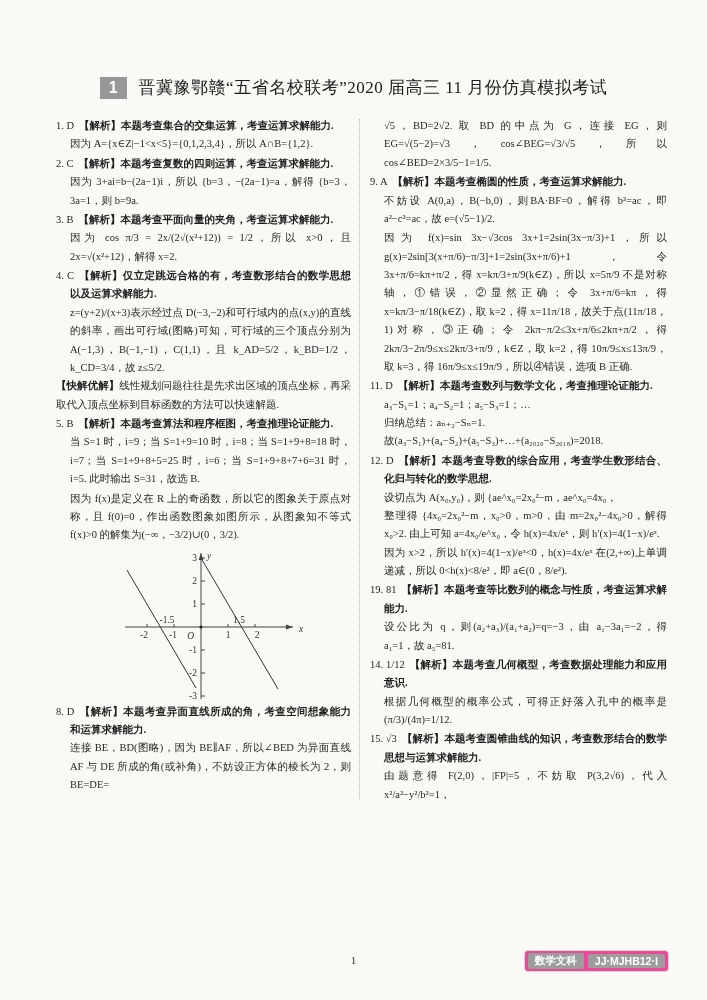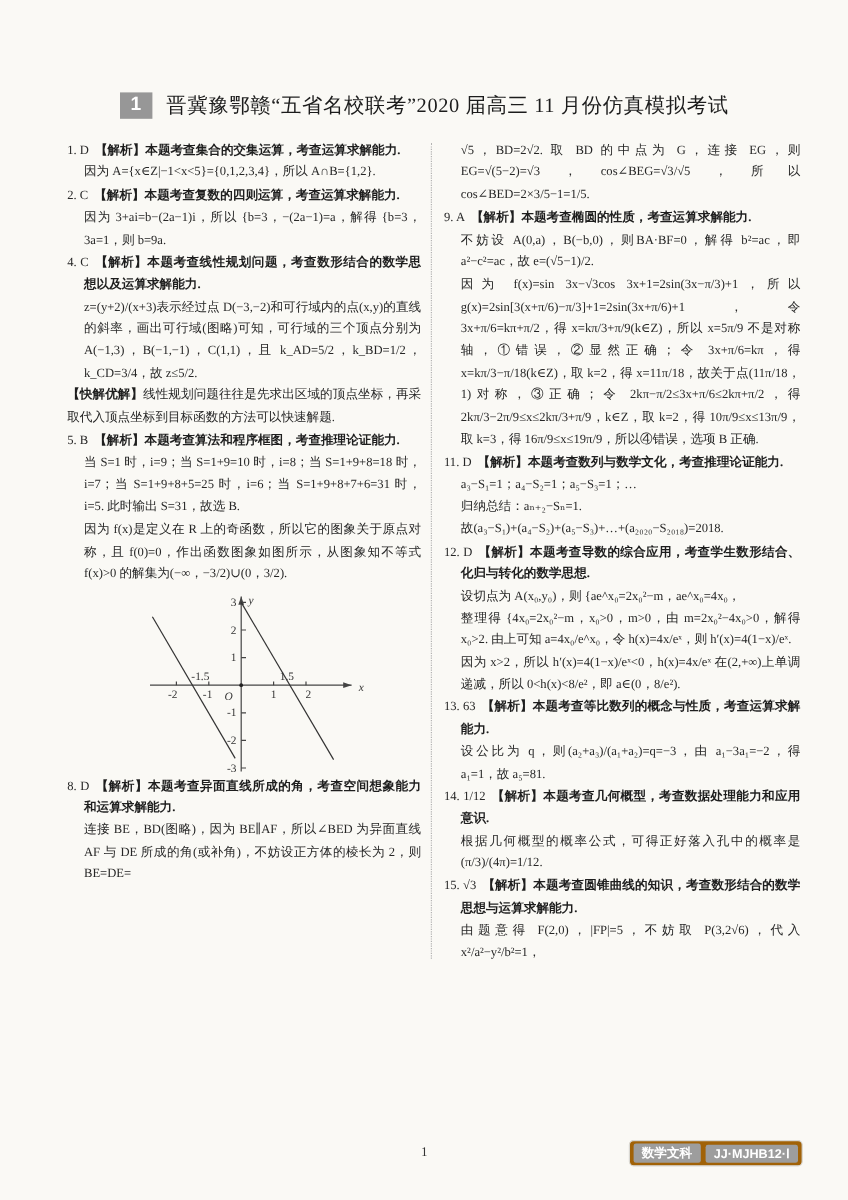--- a/index.html
+++ b/index.html
@@ -55,21 +55,21 @@
   .figure .var { font-style:italic; }
   
   .page-num {
     position:absolute; bottom:34px; left:50%;
     transform:translateX(-50%);
     font-size:11px; color:#333;
   }
   .footer-badges {
     position:absolute; right:38px; bottom:28px;
     display:flex; gap:4px; align-items:center;
-    background:#a16207; border:1px solid #d9d8d3;
+    background:#ec4899; border:1px solid #d9d8d3;
     border-radius:4px; padding:2px 3px;
   }
   .badge {
     background:#9d9d9d; color:#ffffff;
     font-weight:bold; font-size:10.5px;
     font-family:"Liberation Sans",sans-serif;
     padding:1px 7px; border-radius:2px;
     white-space:nowrap;
   }
 </style>
@@ -90,23 +90,27 @@
       <section class="item">
         <p class="head"><span class="num">1. D</span><b class="intro">【解析】本题考查集合的交集运算，考查运算求解能力.</b></p>
         <p class="body">因为 A={x∈Z|−1&lt;x&lt;5}={0,1,2,3,4}，所以 A∩B={1,2}.</p>
       </section>
 
       <section class="item">
         <p class="head"><span class="num">2. C</span><b class="intro">【解析】本题考查复数的四则运算，考查运算求解能力.</b></p>
         <p class="body">因为 3+ai=b−(2a−1)i，所以 {b=3，−(2a−1)=a，解得 {b=3，3a=1，则 b=9a.</p>
       </section>
 
-
-      <section class="item">
-        <p class="head"><span class="num">4. C</span><b class="intro">【解析】本题考查线性规划问题，考查数形结合的数学思想以及运算求解能力.</b></p>
+      <section class="item">
+        <p class="head"><span class="num">3. B</span><b class="intro">【解析】本题考查平面向量的夹角，考查运算求解能力.</b></p>
+        <p class="body">因为 cos π/3 = 2x/(2√(x²+12)) = 1/2，所以 x&gt;0，且 2x=√(x²+12)，解得 x=2.</p>
+      </section>
+
+      <section class="item">
+        <p class="head"><span class="num">4. C</span><b class="intro">【解析】仅立定跳远合格的有，考查数形结合的数学思想以及运算求解能力.</b></p>
         <p class="body">z=(y+2)/(x+3)表示经过点 D(−3,−2)和可行域内的点(x,y)的直线的斜率，画出可行域(图略)可知，可行域的三个顶点分别为 A(−1,3)，B(−1,−1)，C(1,1)，且 k_AD=5/2，k_BD=1/2，k_CD=3/4，故 z≤5/2.</p>
         <p class="body note"><b>【快解优解】</b><span>线性规划问题往往是先求出区域的顶点坐标，再采取代入顶点坐标到目标函数的方法可以快速解题.</span></p>
       </section>
 
       <section class="item">
         <p class="head"><span class="num">5. B</span><b class="intro">【解析】本题考查算法和程序框图，考查推理论证能力.</b></p>
         <p class="body">当 S=1 时，i=9；当 S=1+9=10 时，i=8；当 S=1+9+8=18 时，i=7；当 S=1+9+8+5=25 时，i=6；当 S=1+9+8+7+6=31 时，i=5. 此时输出 S=31，故选 B.</p>
       </section>
 
       <section class="item">
@@ -188,21 +192,21 @@
       </section>
 
       <section class="item">
         <p class="head"><span class="num">12. D</span><b class="intro">【解析】本题考查导数的综合应用，考查学生数形结合、化归与转化的数学思想.</b></p>
         <p class="body">设切点为 A(x₀,y₀)，则 {ae^x₀=2x₀²−m，ae^x₀=4x₀，
 整理得 {4x₀=2x₀²−m，x₀&gt;0，m&gt;0，由 m=2x₀²−4x₀&gt;0，解得 x₀&gt;2. 由上可知 a=4x₀/e^x₀，令 h(x)=4x/eˣ，则 h′(x)=4(1−x)/eˣ.
 因为 x&gt;2，所以 h′(x)=4(1−x)/eˣ&lt;0，h(x)=4x/eˣ 在(2,+∞)上单调递减，所以 0&lt;h(x)&lt;8/e²，即 a∈(0，8/e²).</p>
       </section>
 
       <section class="item">
-        <p class="head"><span class="num">13. 63</span><b class="intro">【解析】本题考查等比数列的概念与性质，考查运算求解能力.</b></p>
+        <p class="head"><span class="num">19. 81</span><b class="intro">【解析】本题考查等比数列的概念与性质，考查运算求解能力.</b></p>
         <p class="body">设公比为 q，则(a₂+a₃)/(a₁+a₂)=q=−3，由 a₁−3a₁=−2，得 a₁=1，故 a₅=81.</p>
       </section>
 
       <section class="item">
         <p class="head"><span class="num">14. 1/12</span><b class="intro">【解析】本题考查几何概型，考查数据处理能力和应用意识.</b></p>
         <p class="body">根据几何概型的概率公式，可得正好落入孔中的概率是 (π/3)/(4π)=1/12.</p>
       </section>
 
       <section class="item">
         <p class="head"><span class="num">15. √3</span><b class="intro">【解析】本题考查圆锥曲线的知识，考查数形结合的数学思想与运算求解能力.</b></p>

